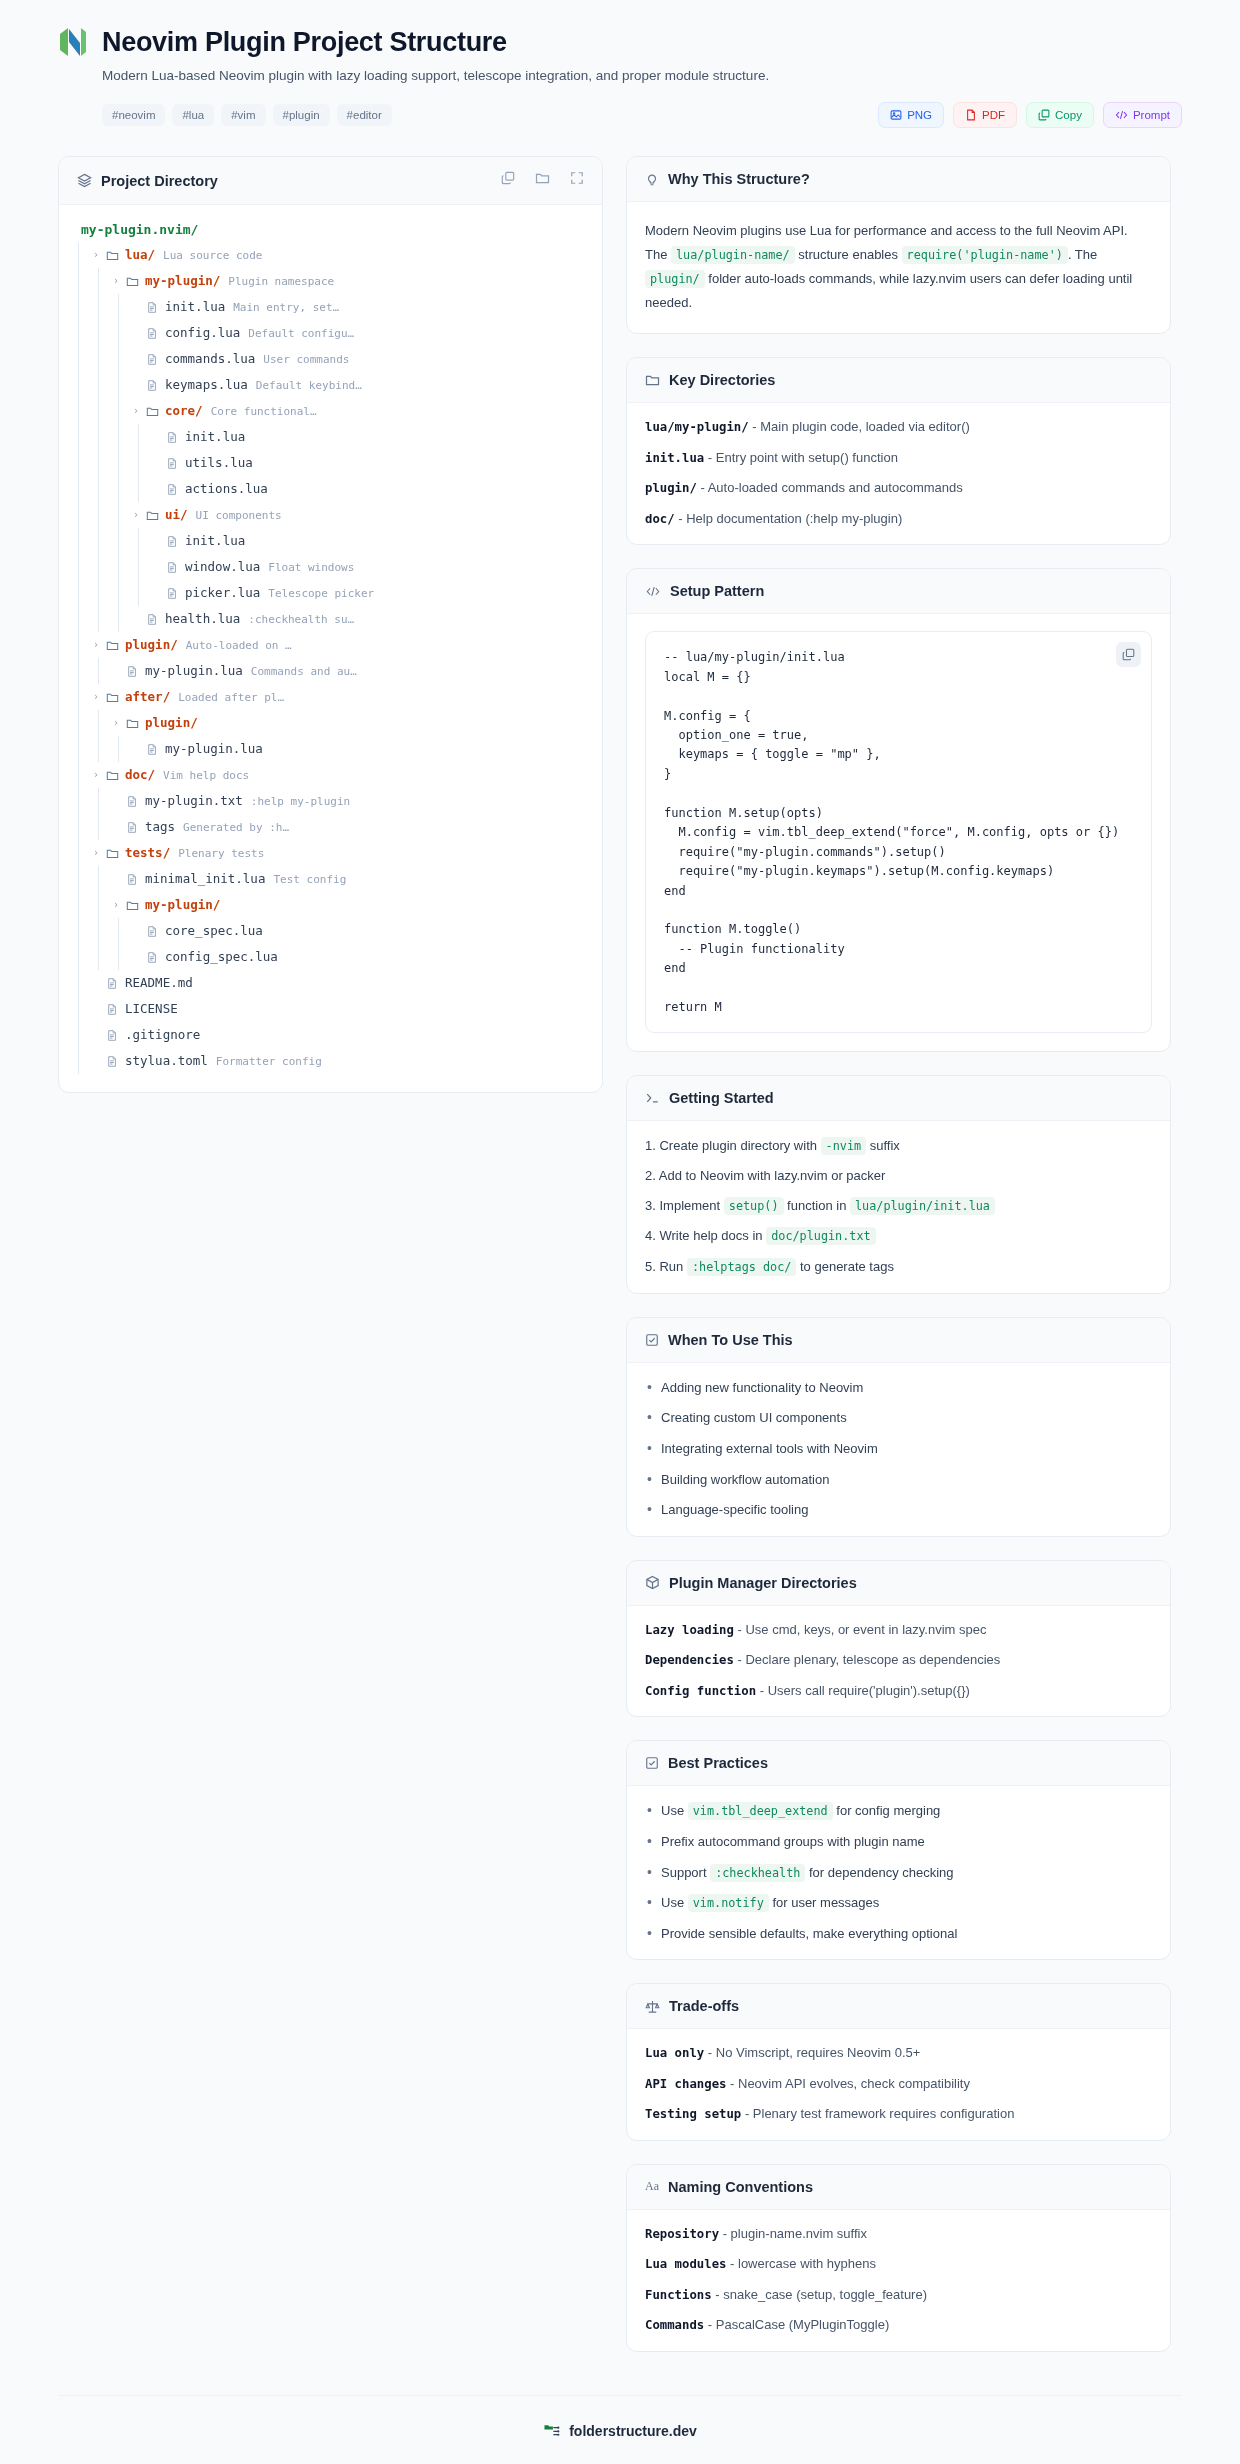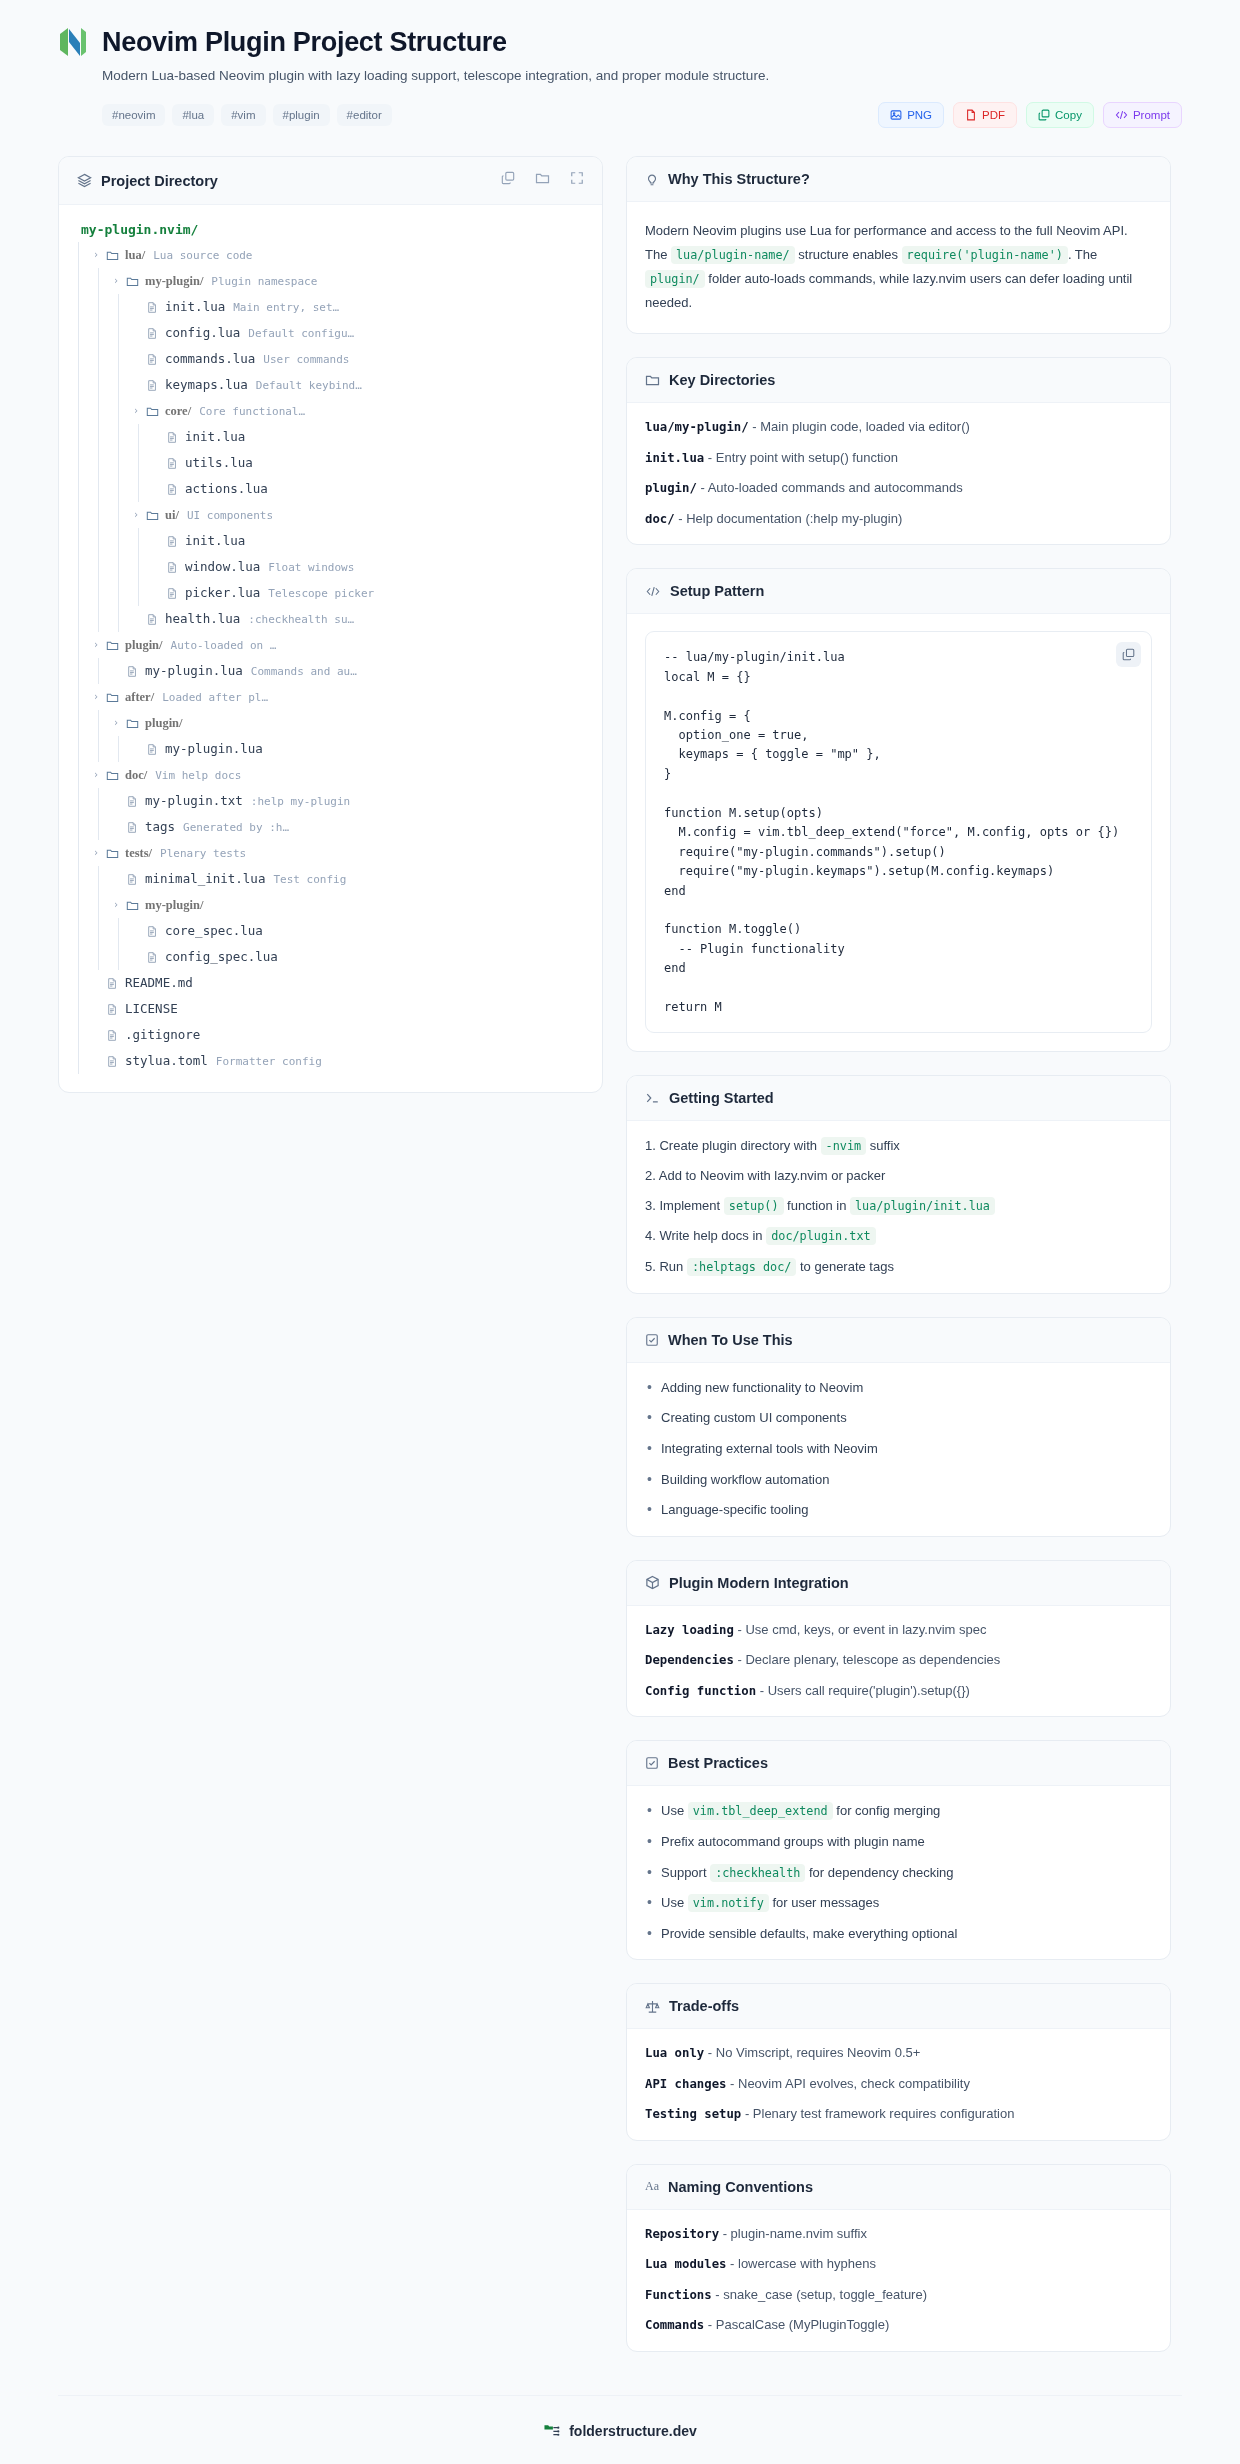--- a/index.html
+++ b/index.html
@@ -63,21 +63,21 @@
   .guide { width: 20px; flex: 0 0 20px; position: relative; }
   .guide::before {
     content:""; position:absolute; left: 5px; top: 0; bottom: 0; width: 1px; background: #e2e8f0;
   }
   .chev { width: 13px; flex:0 0 13px; color:#94a3b8; font-size: 10px; display:flex; align-items:center; }
   .chev.blank { visibility: hidden; }
   .ico { width: 19px; flex:0 0 19px; display:flex; align-items:center; color:#64748b; }
   .ico.folder { color:#5b7a99; }
   .ico.file { color:#94a3b8; }
   .nm { font-weight: normal; color: #334155; }
-  .nm.dir { font-weight: bold; color: #737373; font-family: Liberation Serif, serif; }
+  .nm.dir { font-weight: bold; color: #c2410c; }
   .cmt { color:#94a3b8; font-size: 11px; margin-left: 8px; font-family:"DejaVu Sans Mono", monospace; }
 
   
   .para { font-size: 13px; line-height: 1.85; color: #334155; }
   code.inl {
     font-family:"DejaVu Sans Mono", monospace; font-size: 11.8px;
     background:#eef6f1; color:#0f8a5f; padding: 2px 5px; border-radius: 4px;
   }
   .kv { font-size: 13px; line-height: 1.1; margin-bottom: 16px; }
   .kv:last-child { margin-bottom: 0; }
@@ -833,21 +833,21 @@
       </div>
 
       <div class="card">
         <div class="card-head">
           <span class="hicon">
               <svg width="15" height="15" viewBox="0 0 16 16" fill="none" stroke="currentColor" stroke-width="1.3">
                 <path d="M8 1.6l6 3.1v6.6L8 14.4 2 11.3V4.7z"></path>
                 <path d="M2 4.7L8 8l6-3.3M8 8v6.4"></path>
               </svg>
             </span>
-          <span class="card-title">Plugin Modern Integration</span>
+          <span class="card-title">Plugin Manager Directories</span>
         </div>
         <div class="card-body">
           <div id="pm-list">
               <div class="kv"><b>Lazy loading</b> <span>- Use cmd, keys, or event in lazy.nvim spec</span></div>
               <div class="kv"><b>Dependencies</b> <span>- Declare plenary, telescope as dependencies</span></div>
               <div class="kv"><b>Config function</b> <span>- Users call require('plugin').setup({})</span></div>
             </div>
         </div>
       </div>
 

